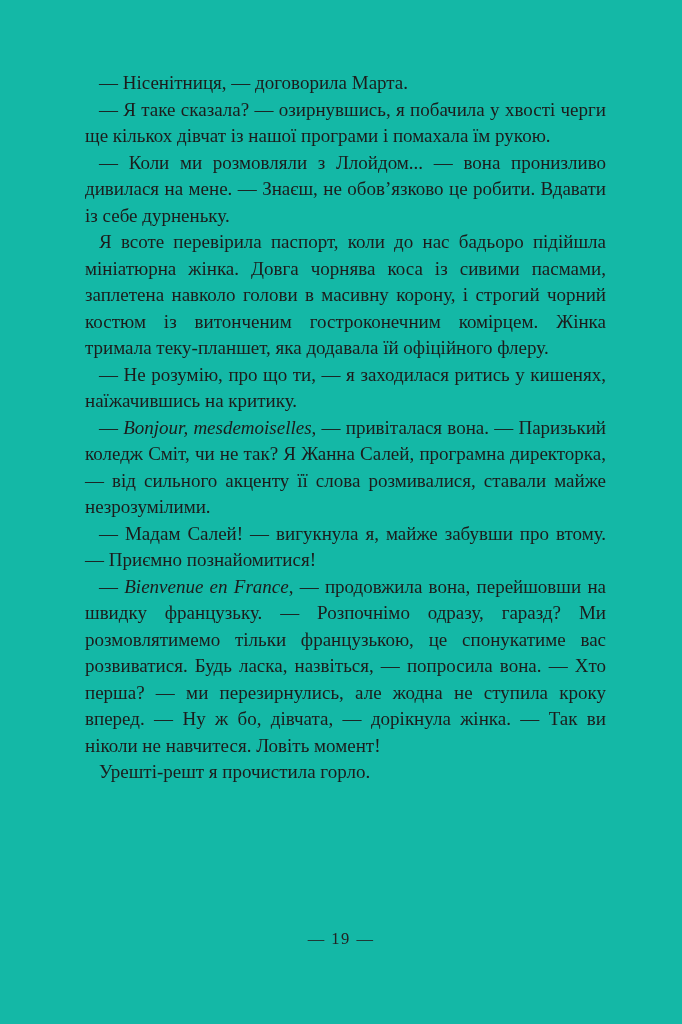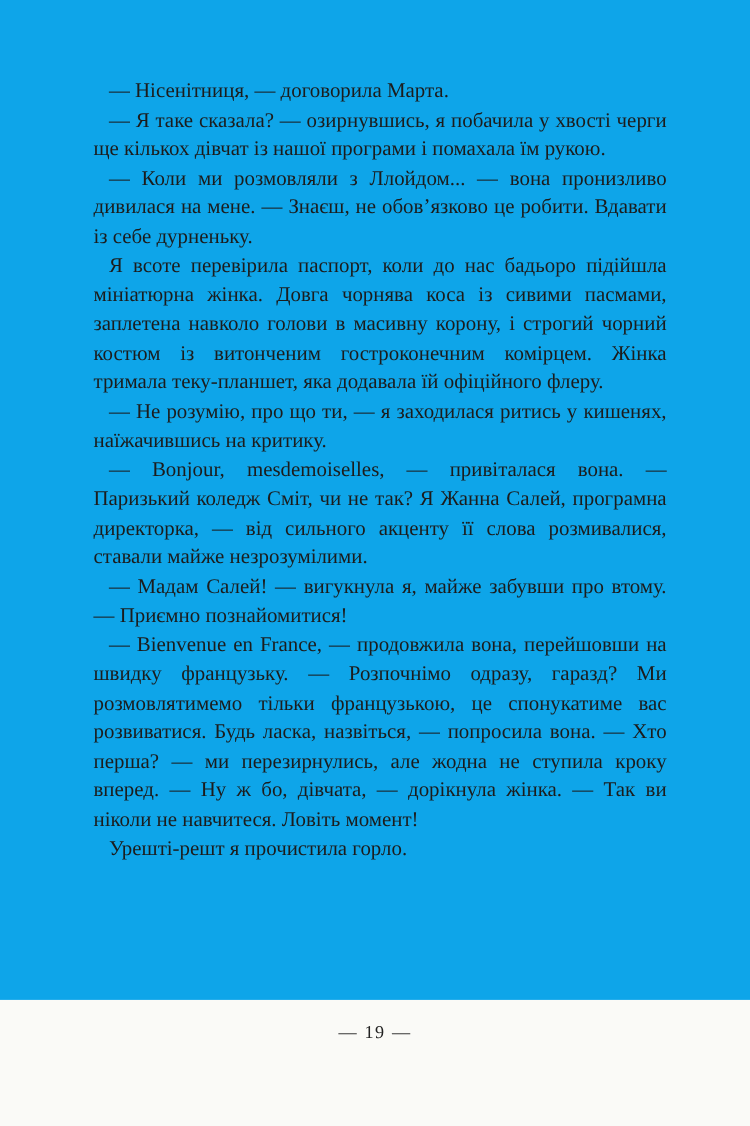--- a/index.html
+++ b/index.html
@@ -11,39 +11,40 @@
     height: 1024px;
     background: #fafaf7;
     font-family: "Liberation Serif", "DejaVu Serif", serif;
     color: #1c1c1c;
     overflow: hidden;
     -webkit-font-smoothing: antialiased;
   }
   .book-page {
     position: relative;
     width: 682px;
-    height: 909px;
-    background: #0ea5e9;
+    height: 1024px;
+    background: #14b8a6;
   }
   .text-block {
     position: absolute;
     top: 70px;
     left: 85px;
     width: 521px;
     font-size: 19px;
     line-height: 26.5px;
     text-align: justify;
     text-justify: inter-word;
   }
   .para {
     margin: 0;
     padding: 0;
     text-indent: 14px;
   }
   .italic {
+    font-style: italic;
   }
   .page-number {
     position: absolute;
     top: 929px;
     left: 0;
     width: 682px;
     text-align: center;
     font-size: 16.5px;
     letter-spacing: 1.5px;
     color: #222;

